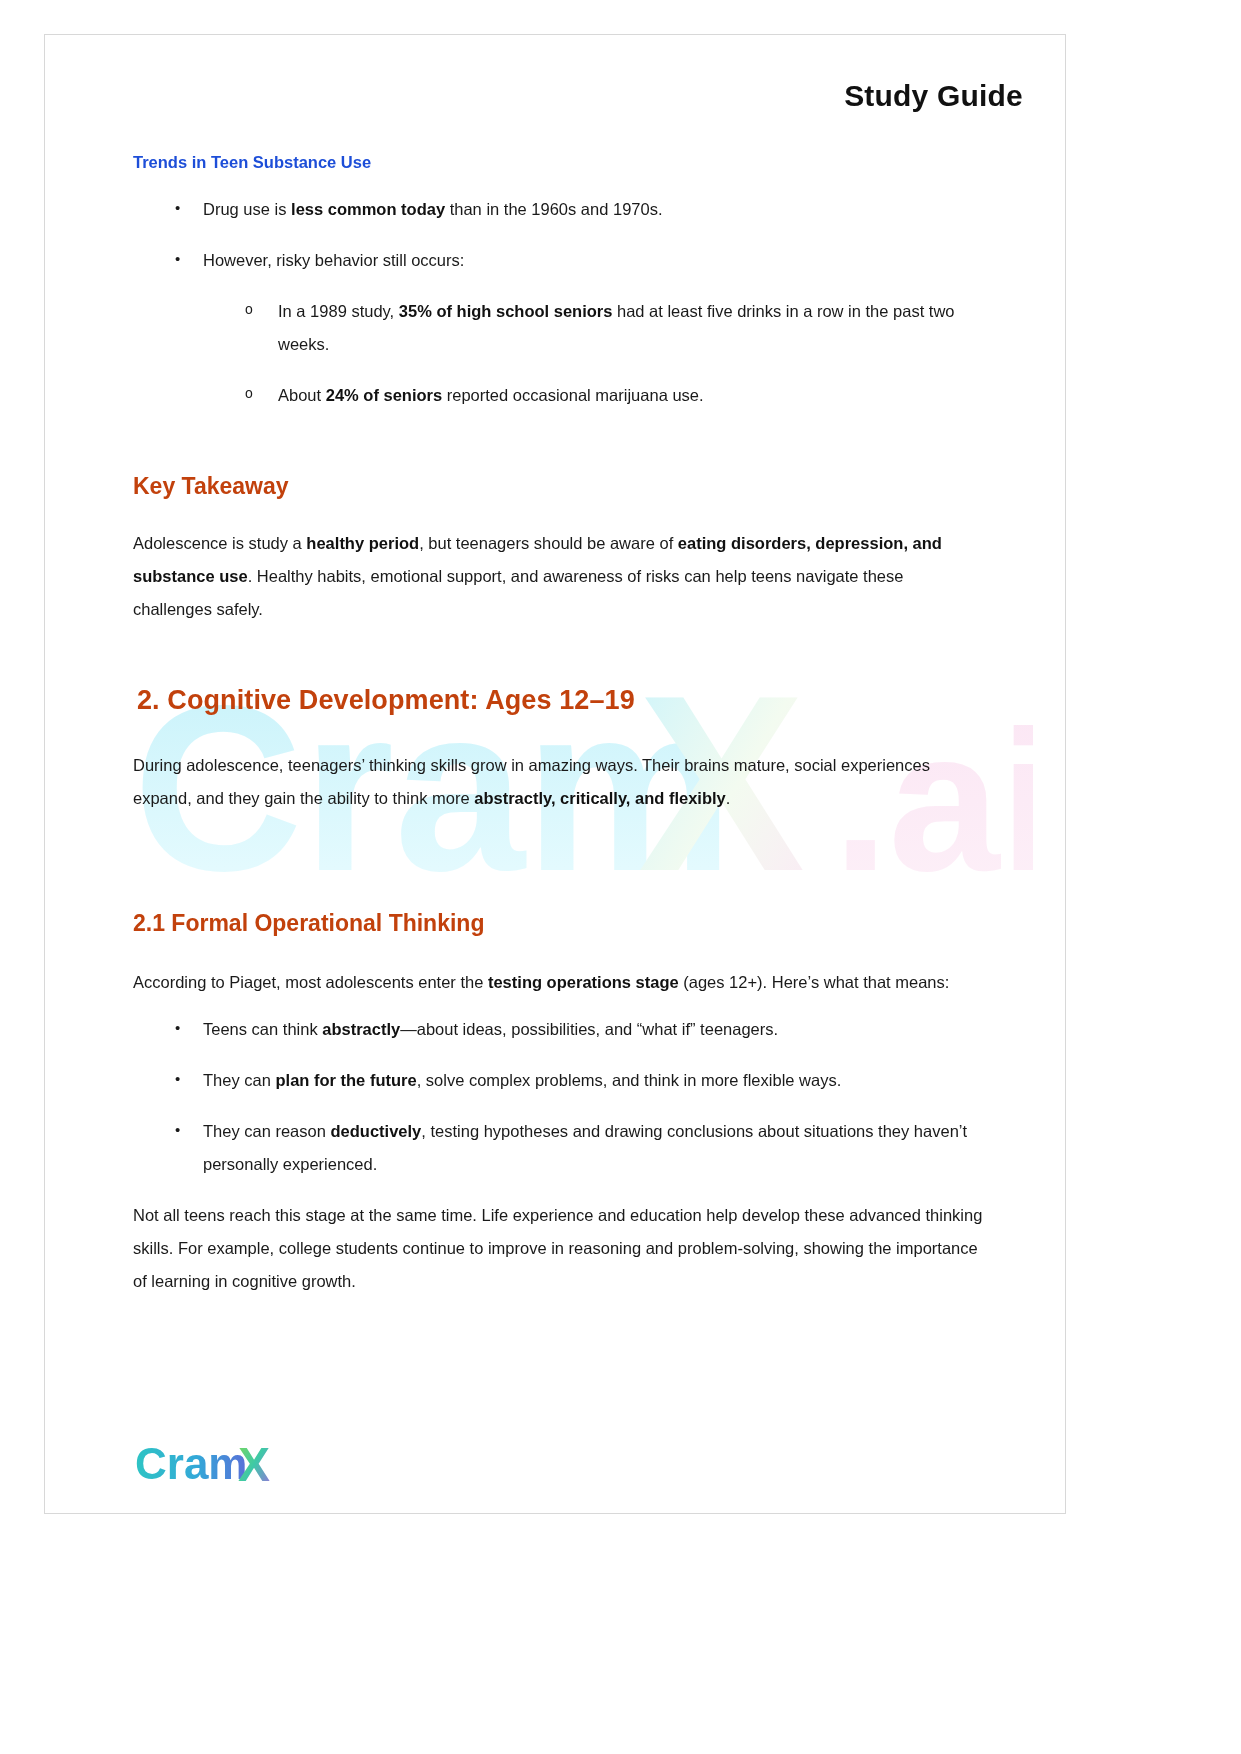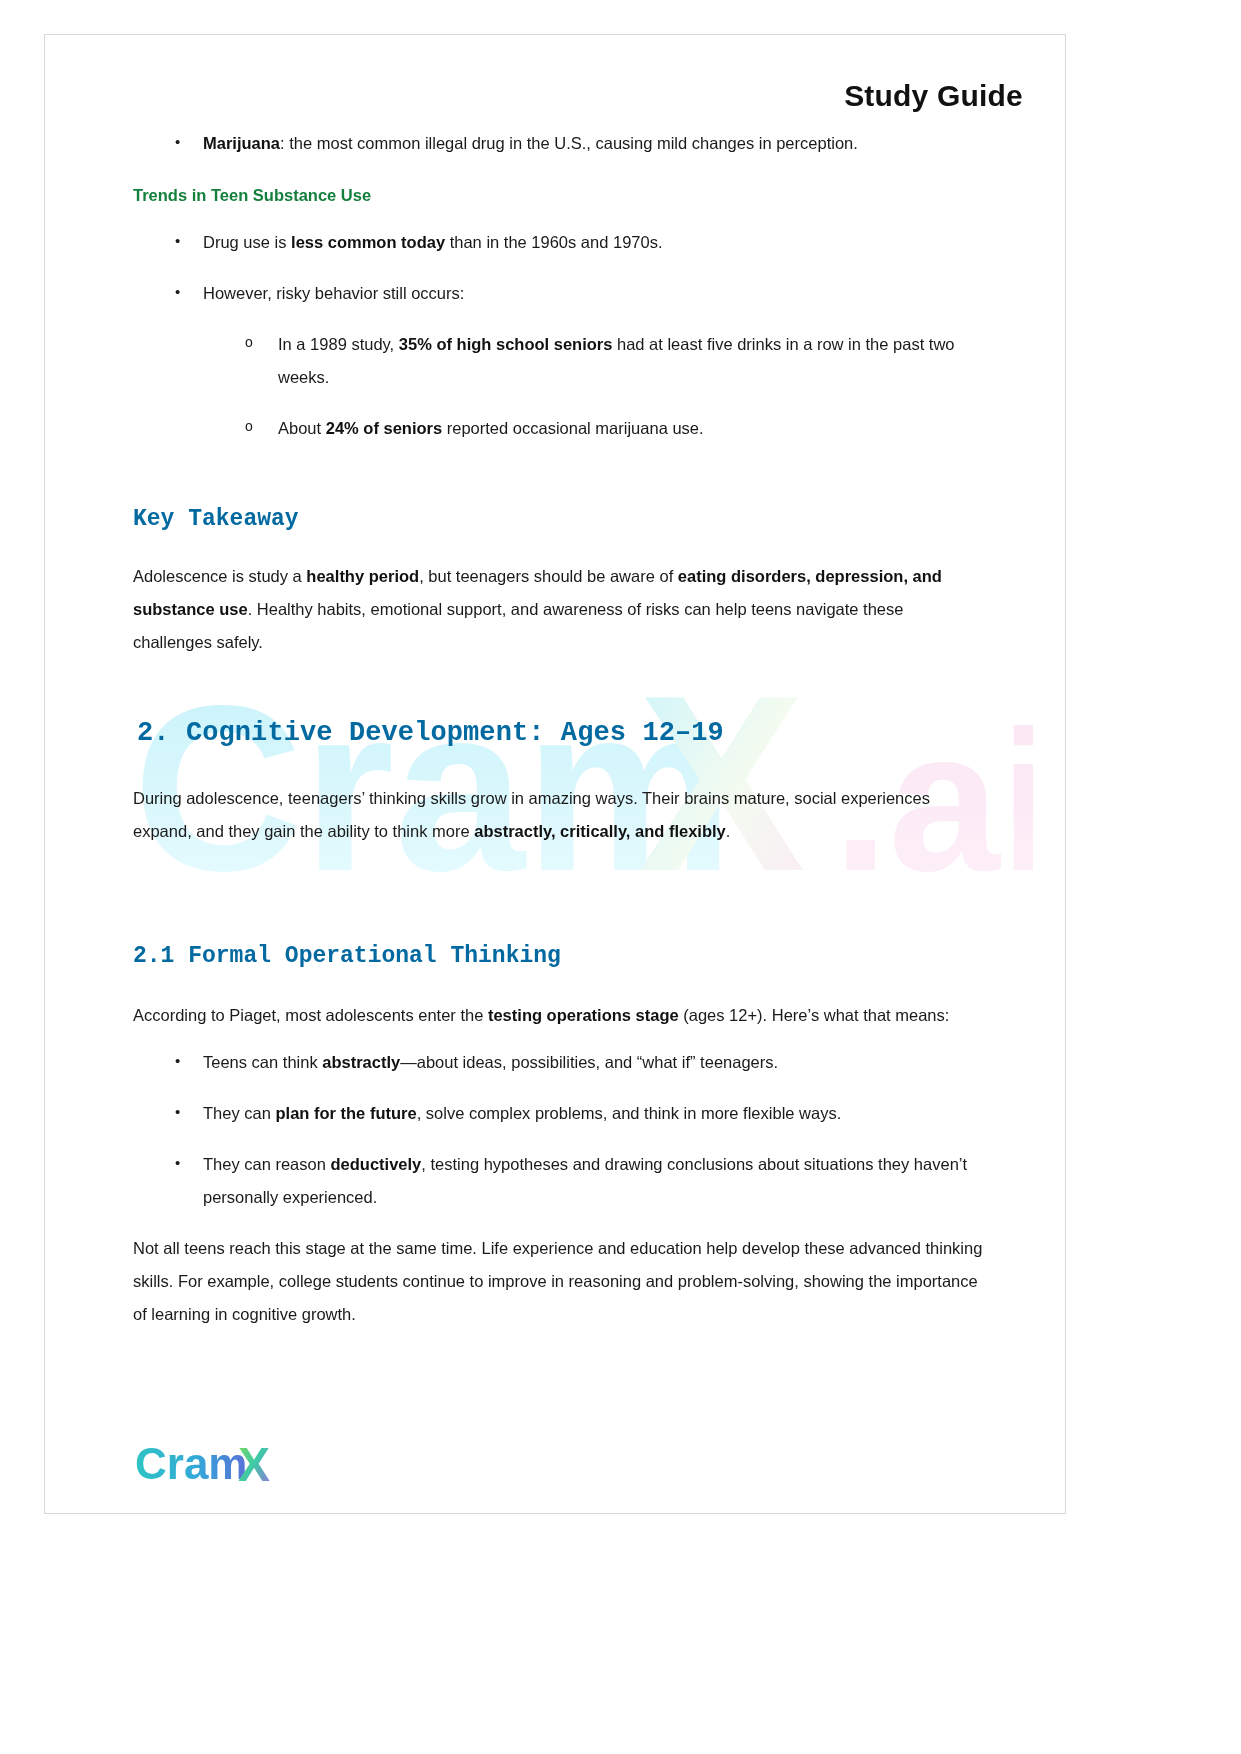--- a/index.html
+++ b/index.html
@@ -66,21 +66,21 @@
   .para {
     font-size: 16.5px;
     line-height: 2.0;
     color: #1a1a1a;
     margin: 0 0 14px 0;
   }
 
   .subhead-bold {
     font-size: 16.5px;
     font-weight: bold;
-    color: #15803d;
+    color: #1d4ed8;
     margin: 22px 0 18px 0;
     line-height: 1.6;
   }
 
   
   ul.bul, ul.sub {
     list-style: none;
     margin: 0;
     padding: 0;
   }
@@ -111,24 +111,23 @@
   ul.sub > li::before {
     content: "o";
     position: absolute;
     left: 112px;
     top: 0;
     font-size: 14px;
     color: #1a1a1a;
   }
 
   .h-blue {
-    color: #0369a1;
+    color: #c2410c;
     font-weight: bold;
     line-height: 1.4;
-    font-family: Liberation Mono, monospace;
   }
   .h-key      { font-size: 23px; margin: 58px 0 24px 0; }
   .h-section  { font-size: 27px; margin: 56px 0 30px 4px; letter-spacing: 0.1px; }
   .h-sub      { font-size: 23px; margin: 52px 0 26px 0; }
   .spacer-md { height: 26px; }
 
   b, strong { font-weight: bold; color: #111111; }
 
   
   .footer-logo {
@@ -166,25 +165,20 @@
       <text x="0" y="195" font-family="'Liberation Sans', sans-serif" font-size="235" font-weight="bold" fill="url(#wmCyan)">Cram</text>
       <text x="505" y="195" font-family="'Liberation Sans', sans-serif" font-size="250" font-weight="bold" fill="url(#wmX)">X</text>
       <text x="700" y="195" font-family="'Liberation Sans', sans-serif" font-size="200" font-weight="bold" fill="url(#wmPink)">.ai</text>
     </svg>
   </div>
 
   <div class="doc-title">Study Guide</div>
 
   <div class="body-wrap content">
 
-    <ul class="bul">
-      <li>
-        <b>Marijuana</b><span>: the most common illegal drug in the U.S., causing mild changes in perception.</span>
-      </li>
-    </ul>
 
     <div class="subhead-bold">Trends in Teen Substance Use</div>
 
     <ul class="bul">
       <li>
         <span>Drug use is </span><b>less common today</b><span> than in the 1960s and 1970s.</span>
       </li>
       <li>
         <span>However, risky behavior still occurs:</span>
       </li>

